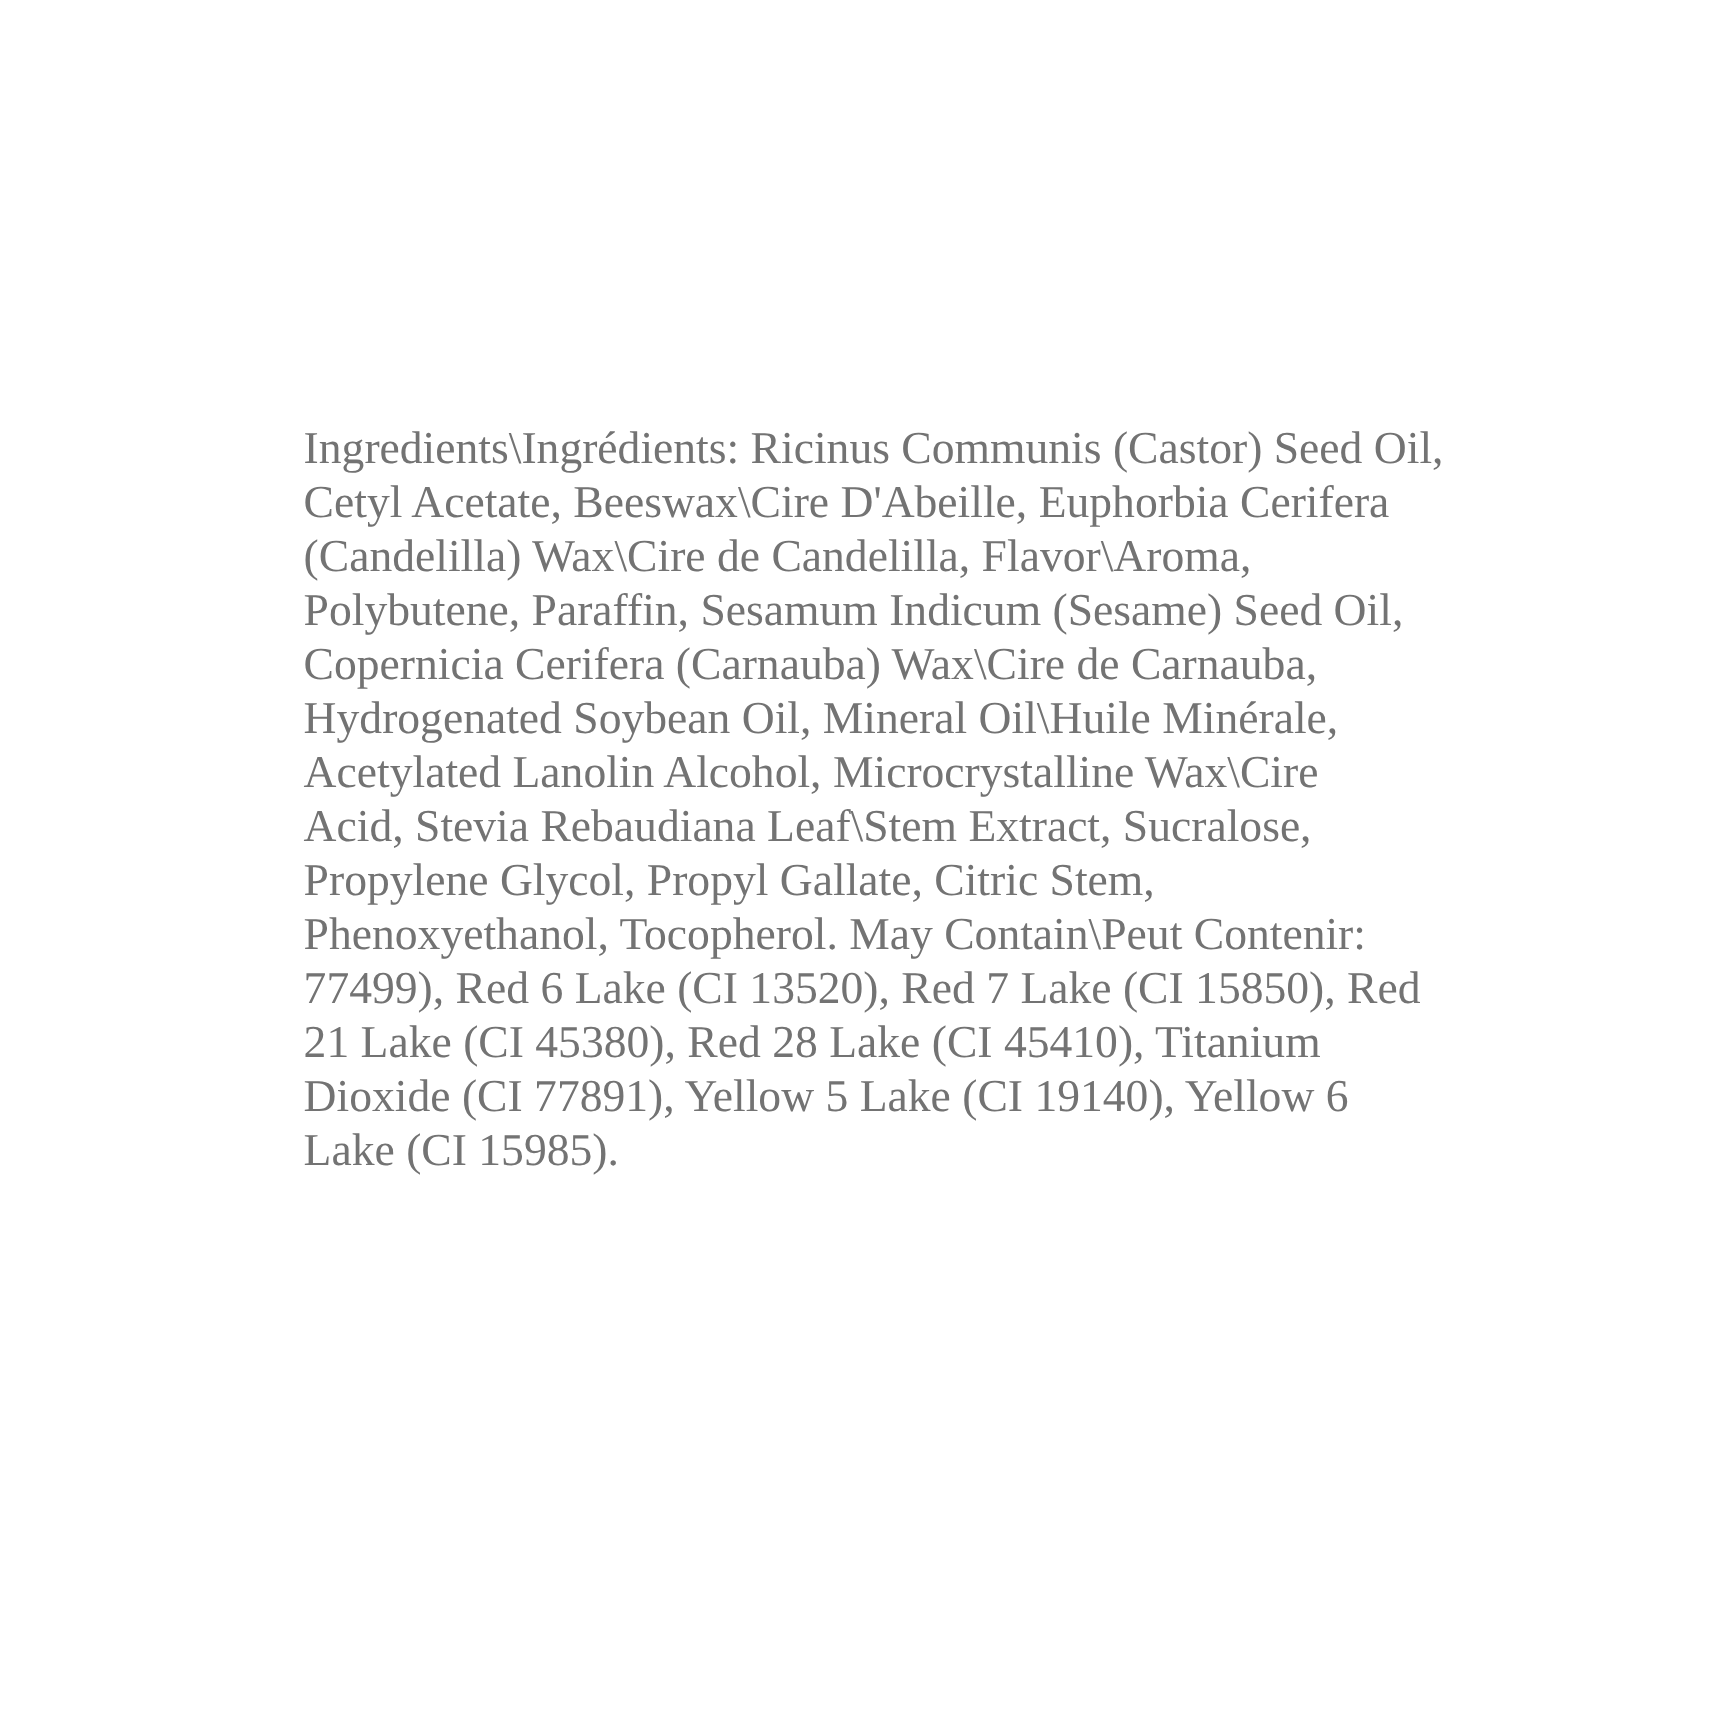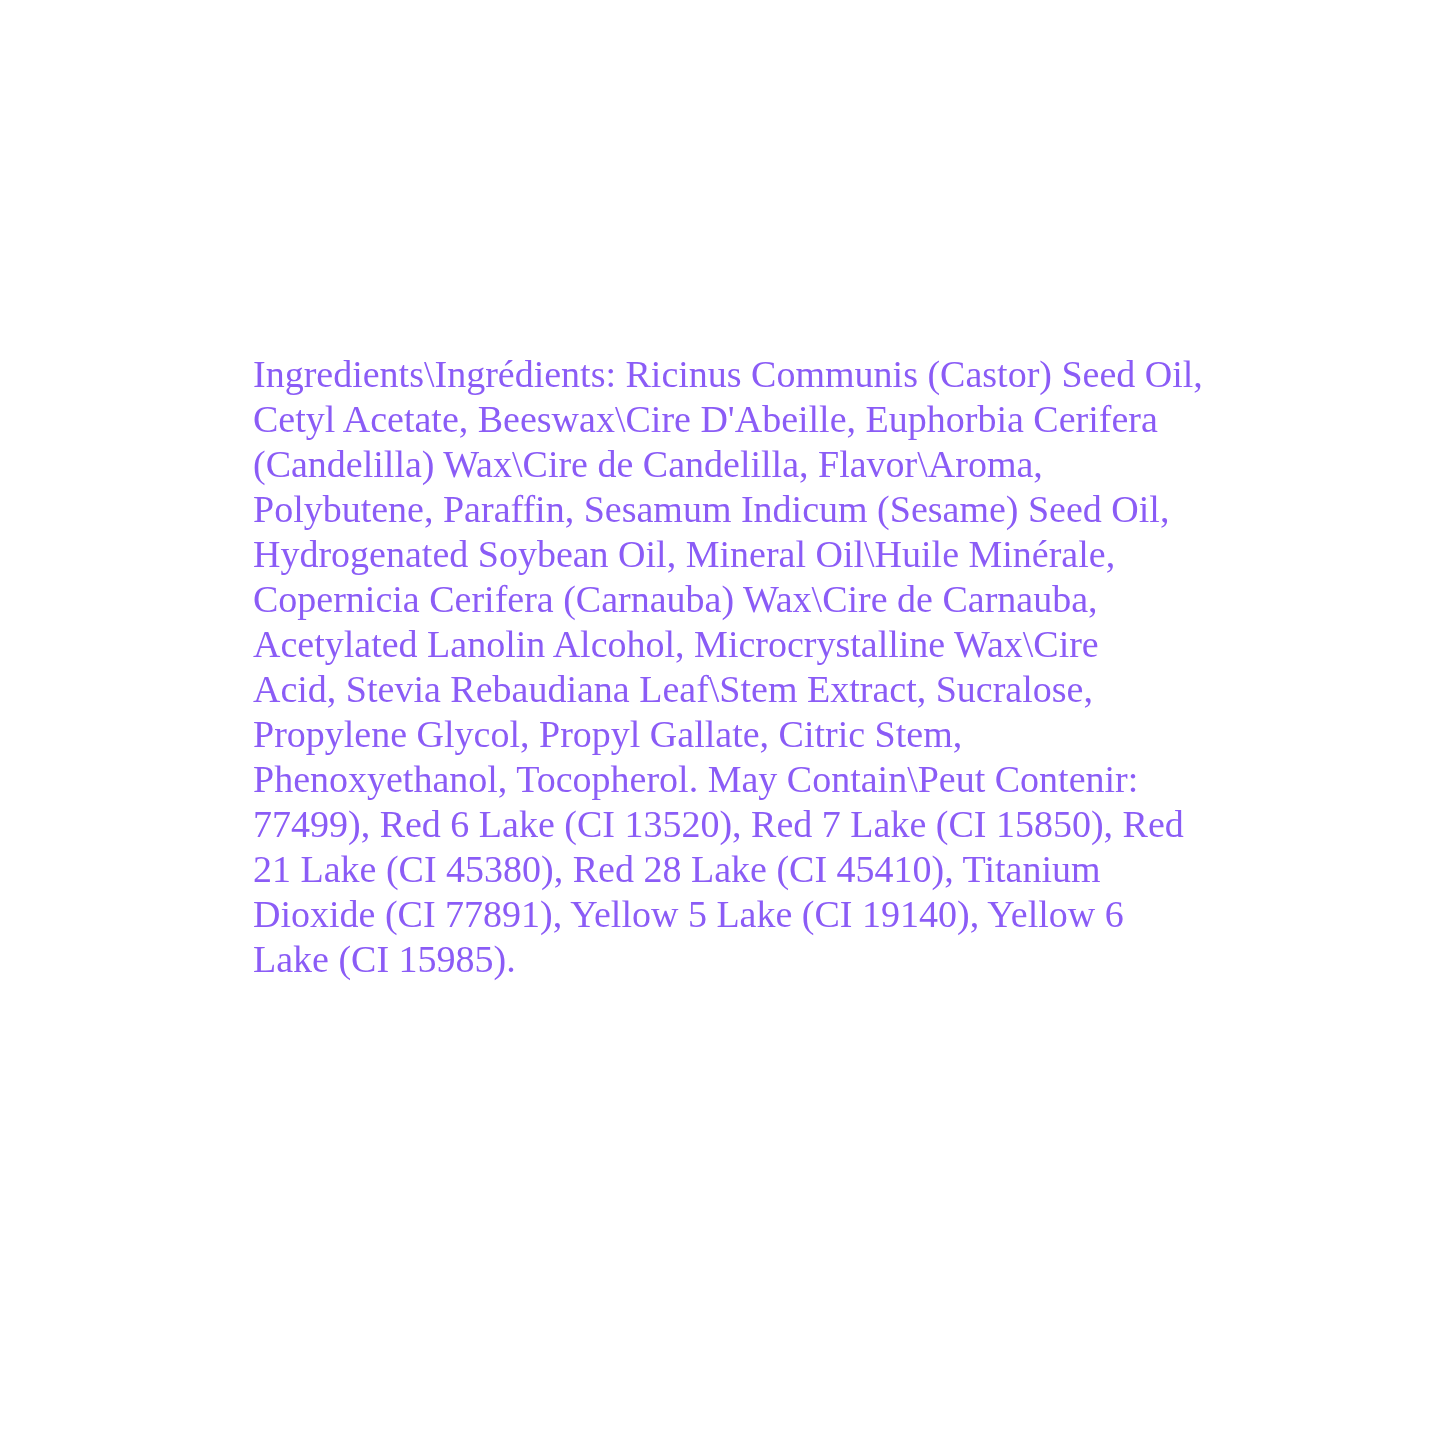--- a/index.html
+++ b/index.html
@@ -11,39 +11,39 @@
     height: 1445px;
     background: #ffffff;
     position: relative;
     font-family: "Liberation Serif", serif;
   }
   .label-text {
     position: absolute;
     left: 253px;
     top: 352px;
     width: 1010px;
-    color: #8b5cf6;
+    color: #737373;
     font-size: 38px;
     line-height: 45px;
     font-weight: 400;
   }
   .label-text .line {
     white-space: nowrap;
   }
 </style>
 </head>
 <body>
 
 <div class="label-text">
   <div class="line">Ingredients\Ingrédients: Ricinus Communis (Castor) Seed Oil,</div>
   <div class="line">Cetyl Acetate, Beeswax\Cire D'Abeille, Euphorbia Cerifera</div>
   <div class="line">(Candelilla) Wax\Cire de Candelilla, Flavor\Aroma,</div>
   <div class="line">Polybutene, Paraffin, Sesamum Indicum (Sesame) Seed Oil,</div>
+  <div class="line">Copernicia Cerifera (Carnauba) Wax\Cire de Carnauba,</div>
   <div class="line">Hydrogenated Soybean Oil, Mineral Oil\Huile Minérale,</div>
-  <div class="line">Copernicia Cerifera (Carnauba) Wax\Cire de Carnauba,</div>
   <div class="line">Acetylated Lanolin Alcohol, Microcrystalline Wax\Cire</div>
   <div class="line">Acid, Stevia Rebaudiana Leaf\Stem Extract, Sucralose,</div>
   <div class="line">Propylene Glycol, Propyl Gallate, Citric Stem,</div>
   <div class="line">Phenoxyethanol, Tocopherol. May Contain\Peut Contenir:</div>
   <div class="line">77499), Red 6 Lake (CI 13520), Red 7 Lake (CI 15850), Red</div>
   <div class="line">21 Lake (CI 45380), Red 28 Lake (CI 45410), Titanium</div>
   <div class="line">Dioxide (CI 77891), Yellow 5 Lake (CI 19140), Yellow 6</div>
   <div class="line">Lake (CI 15985).</div>
 </div>
 

